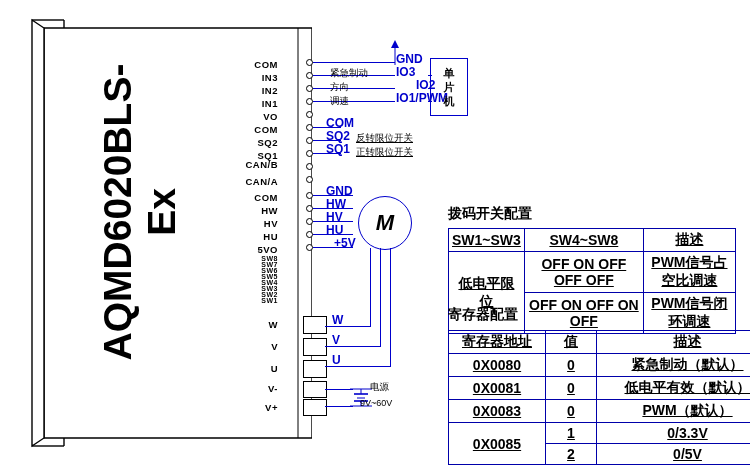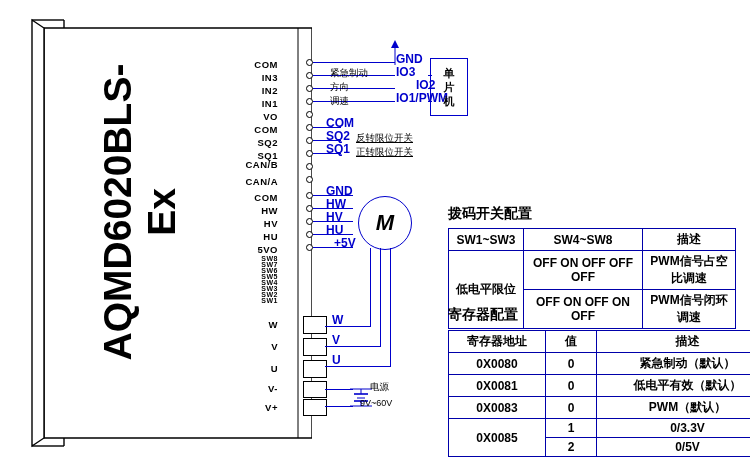--- a/index.html
+++ b/index.html
@@ -25,21 +25,21 @@
   .v{position:absolute;width:0;border-left:1px solid #0000cc;}
   
   #mcu{position:absolute;left:430px;top:58px;width:36px;height:56px;
       border:1px solid #0000cc;font-size:11px;font-weight:bold;color:#000;
       display:flex;flex-direction:column;align-items:center;justify-content:center;line-height:14px;}
   
   #motor{position:absolute;left:358px;top:196px;width:52px;height:52px;border:1.6px solid #0000cc;border-radius:50%;
      display:flex;align-items:center;justify-content:center;font-size:22px;font-style:italic;font-weight:bold;color:#000;}
   
   .tbl-title{position:absolute;font-size:14px;font-weight:bold;}
-  table{position:absolute;border-collapse:collapse;font-size:12px;}
+  table{position:absolute;border-collapse:collapse;font-size:14px;text-decoration:underline;}
   table td,table th{border:1px solid #0000aa;text-align:center;
       font-weight:bold;padding:2px 3px;color:#000;}
   #sw-table{left:448px;top:228px;width:288px;}
   #reg-table{left:448px;top:330px;width:331px;padding-left:18px;}
   .term{position:absolute;border:1px solid #000;background:#fff;}
 </style>
 </head>
 <body>
 
 <div class="abs" id="controller">

